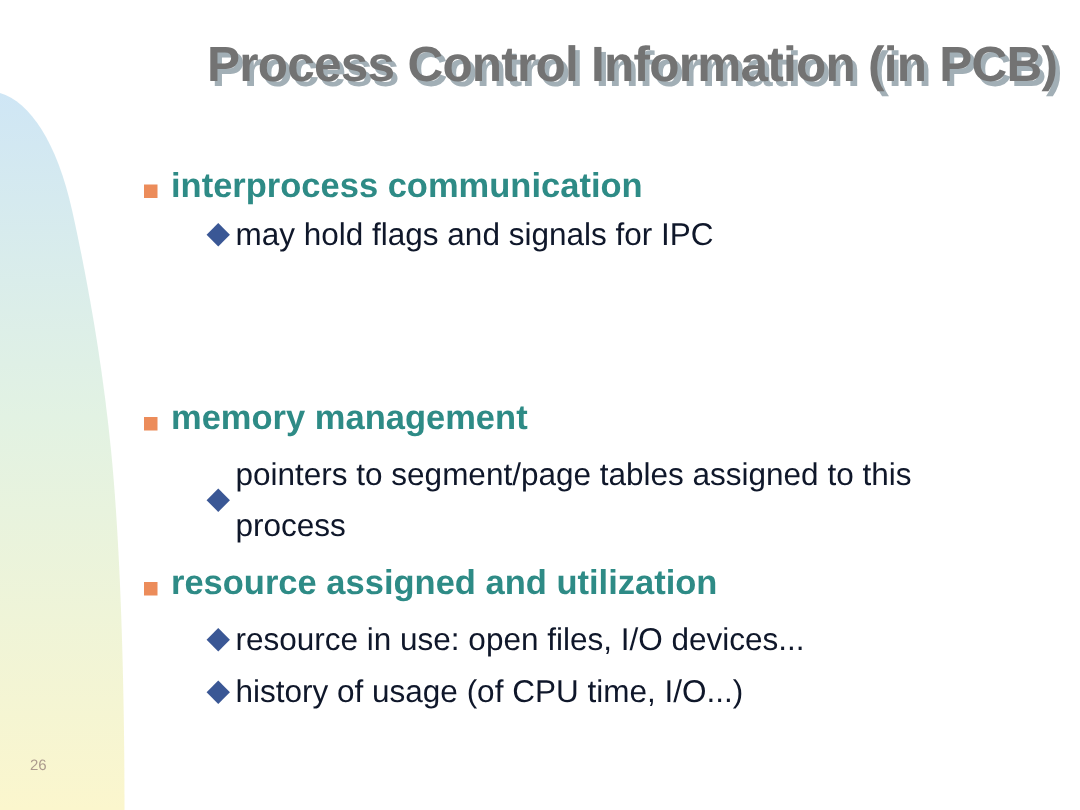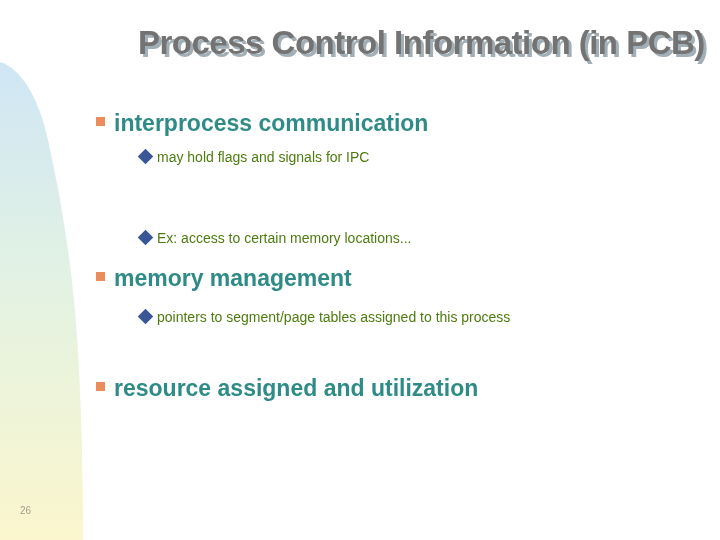--- a/index.html
+++ b/index.html
@@ -38,37 +38,37 @@
     font-weight: bold;
     line-height: 33px;
     letter-spacing: -0.5px;
     color: #737373;
     text-shadow: 3px 3px 0 #a2afb6;
     margin-left: 44px;
   }
   .item {
     position: absolute;
     display: flex;
-    align-items: flex-start;
+    align-items: center;
   }
   .item.l1 {
     left: 96px;
     gap: 9px;
     font-size: 23px;
     font-weight: bold;
     line-height: 28px;
     color: #2e8b86;
   }
   .item.l2 {
     left: 138px;
     gap: 4px;
-    font-size: 14px;
+    font-size: 21px;
     font-weight: normal;
     line-height: 34px;
-    color: #4d7c0f;
+    color: #0f172a;
   }
   .sq-bullet {
     flex: 0 0 auto;
     width: 9px;
     height: 9px;
     margin-top: 8px;
     background: #ec8c5a;
   }
   .dm-wrap {
     flex: 0 0 15px;
@@ -112,41 +112,47 @@
   </div>
 
   <div class="item l2" style="top:140px">
     <span class="dm-wrap">
         <span class="dm-bullet"></span>
       </span>
     <span class="txt">may hold flags and signals for IPC</span>
   </div>
 
 
-  <div class="item l2" style="top:221px">
-    <span class="dm-wrap">
-        <span class="dm-bullet"></span>
-      </span>
-    <span class="txt">Ex: access to certain memory locations...</span>
-  </div>
 
   <div class="item l1" style="top:264px">
     <span class="sq-bullet"></span>
     <span class="txt">memory management</span>
   </div>
 
   <div class="item l2" style="top:300px">
     <span class="dm-wrap">
         <span class="dm-bullet"></span>
       </span>
     <span class="txt">pointers to segment/page tables assigned to this process</span>
   </div>
 
   <div class="item l1" style="top:374px">
     <span class="sq-bullet"></span>
     <span class="txt">resource assigned and utilization</span>
   </div>
 
+  <div class="item l2" style="top:410px">
+    <span class="dm-wrap">
+        <span class="dm-bullet"></span>
+      </span>
+    <span class="txt">resource in use: open files, I/O devices...</span>
+  </div>
 
+  <div class="item l2" style="top:445px">
+    <span class="dm-wrap">
+        <span class="dm-bullet"></span>
+      </span>
+    <span class="txt">history of usage (of CPU time, I/O...)</span>
+  </div>
 
   <div class="page-number">26</div>
 
 </div>
 
 </body></html>

